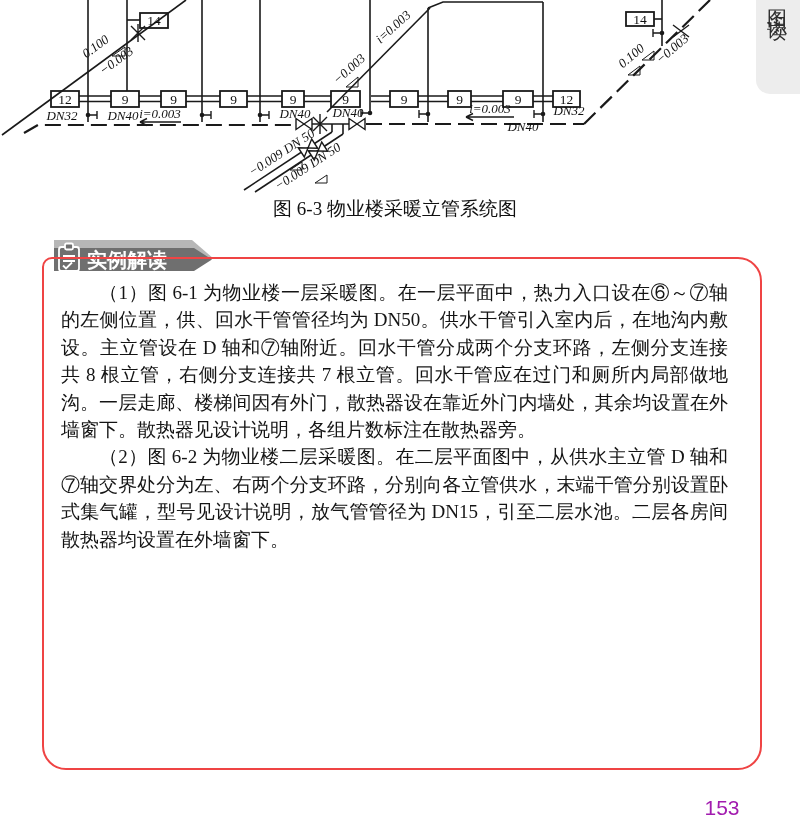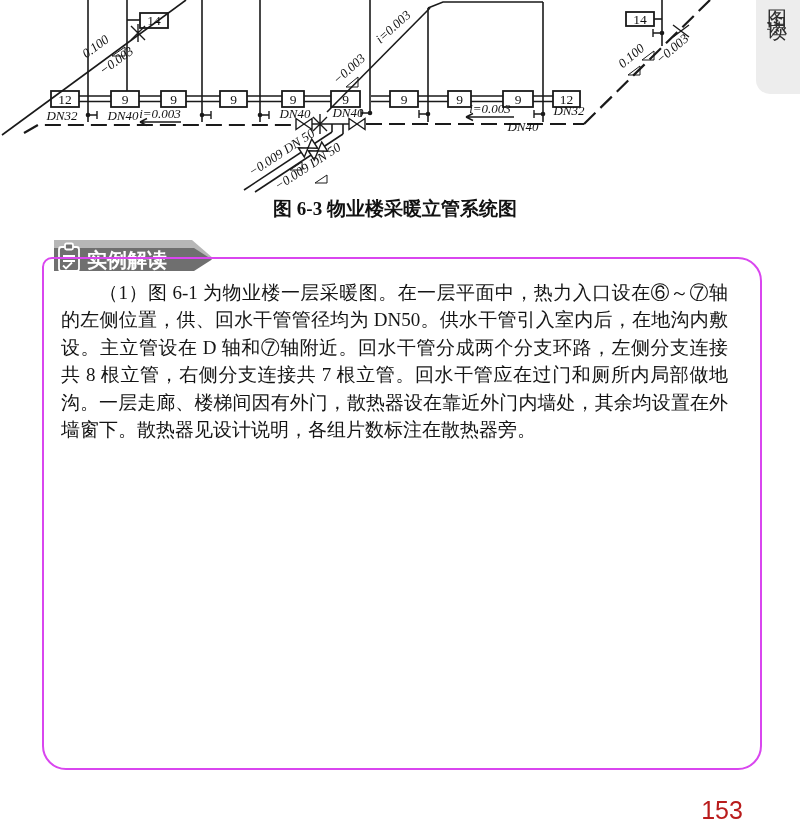--- a/index.html
+++ b/index.html
@@ -5,48 +5,48 @@
   html,body{margin:0;padding:0;}
   body{width:800px;height:832px;background:#ffffff;position:relative;overflow:hidden;
        font-family:"Liberation Serif",serif;}
   .page{position:absolute;inset:0;}
 
   
   #diagram{position:absolute;left:0;top:0;}
 
   
   .caption{position:absolute;left:0;top:196px;width:790px;text-align:center;
-           font-size:19px;font-weight:bold;color:#111;
+           font-size:19px;font-weight:normal;color:#111;
            font-family:"Liberation Serif",serif;}
 
   
   .side-tab{position:absolute;left:756px;top:0;width:44px;height:94px;
             background:#ededed;border-radius:0 0 0 14px;
             display:flex;justify-content:center;overflow:hidden;}
   .side-tab span{writing-mode:vertical-rl;text-orientation:upright;
                  font-family:"Liberation Sans",sans-serif;
                  font-size:20px;letter-spacing:6px;color:#2e2e2e;margin-top:-7px;}
 
   
   .banner{position:absolute;left:42px;top:240px;}
   .banner text{font-family:"Liberation Sans",sans-serif;font-weight:bold;
                font-size:20px;fill:#ffffff;stroke:#7a7a7a;stroke-width:.7px;
                paint-order:stroke;}
 
   
   .textbox{position:absolute;left:42px;top:257px;width:720px;height:513px;
-           box-sizing:border-box;border:2px solid #d946ef;
+           box-sizing:border-box;border:2px solid #ef4444;
            border-radius:10px 24px 24px 24px;
            padding:20px 32px 0 17px;
            font-size:19px;line-height:27.4px;color:#141414;text-align:justify;}
   .textbox p{margin:0;text-indent:2em;}
 
   
   .page-number{position:absolute;left:698px;top:796px;width:48px;text-align:center;
-               font-family:"Liberation Sans",sans-serif;font-size:25px;color:#b91c1c;}
+               font-family:"Liberation Sans",sans-serif;font-size:21px;color:#a21caf;}
 
   
   .dlbl{font-family:"Liberation Serif",serif;font-style:italic;font-size:13px;
         fill:#111;text-anchor:middle;}
   .dbox-num{font-family:"Liberation Serif",serif;font-size:13.5px;fill:#111;
             text-anchor:middle;}
 </style>
 </head>
 <body>
 
@@ -200,17 +200,18 @@
       <rect x="17" y="7" width="20" height="24" rx="2.5"></rect>
       <rect x="23" y="3.5" width="8" height="6" rx="1.5" fill="#6f6f6f"></rect>
       <path d="M21,16 H33 M21,21 H33"></path>
       <path d="M21,25.5 l3,3 l6,-6"></path>
     </g>
     <text x="45" y="27">实例解读</text>
   </svg>
 
   <div class="textbox">
     <p>（1）图 6-1 为物业楼一层采暖图。在一层平面中，热力入口设在⑥～⑦轴的左侧位置，供、回水干管管径均为 DN50。供水干管引入室内后，在地沟内敷设。主立管设在 D 轴和⑦轴附近。回水干管分成两个分支环路，左侧分支连接共 8 根立管，右侧分支连接共 7 根立管。回水干管应在过门和厕所内局部做地沟。一层走廊、楼梯间因有外门，散热器设在靠近外门内墙处，其余均设置在外墙窗下。散热器见设计说明，各组片数标注在散热器旁。</p>
+    <p>（2）图 6-2 为物业楼二层采暖图。在二层平面图中，从供水主立管 D 轴和⑦轴交界处分为左、右两个分支环路，分别向各立管供水，末端干管分别设置卧式集气罐，型号见设计说明，放气管管径为 DN15，引至二层水池。二层各房间散热器均设置在外墙窗下。</p>
   </div>
 
   <div class="page-number">153</div>
 
 </div>
 
 </body></html>

